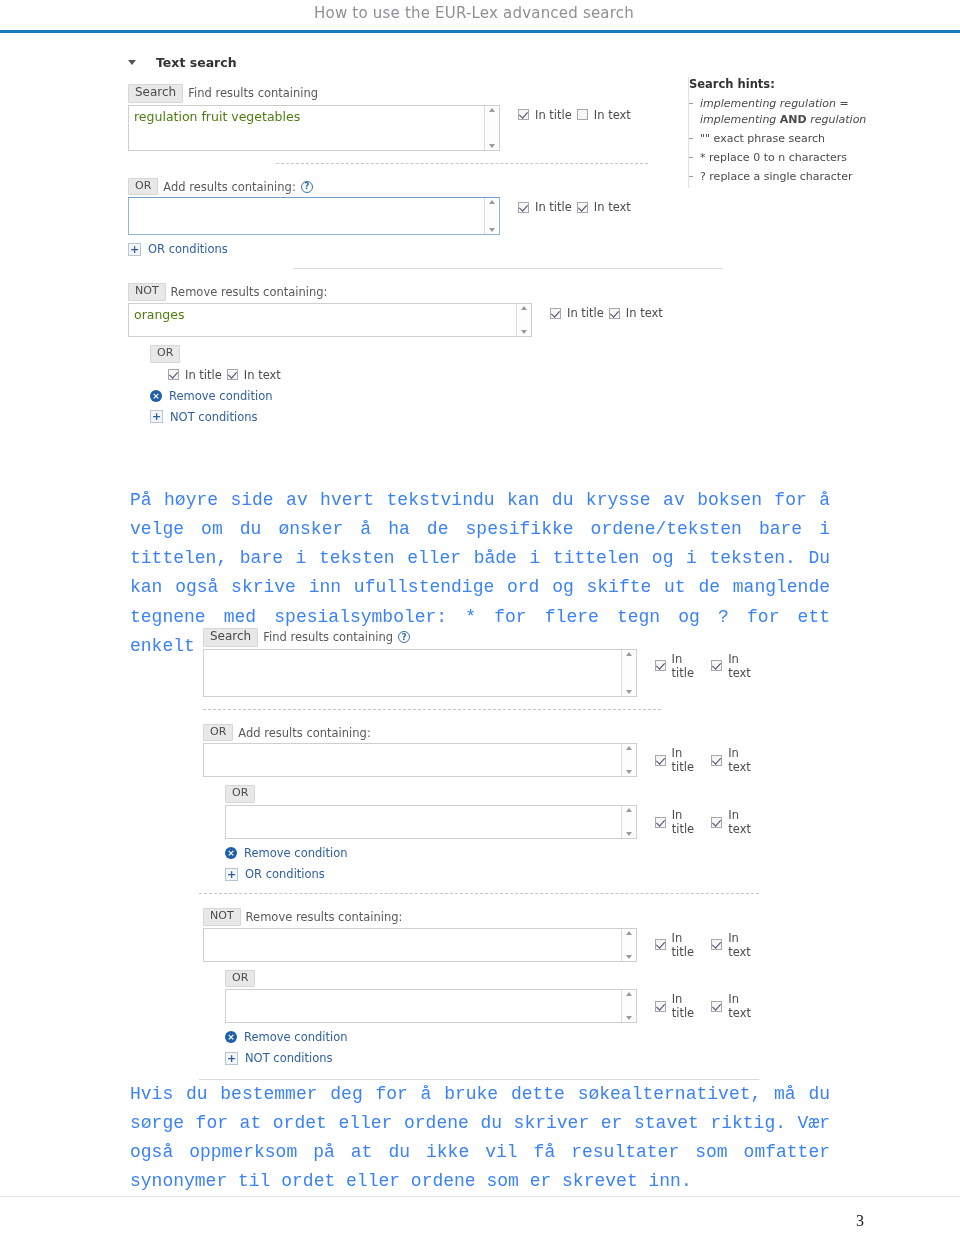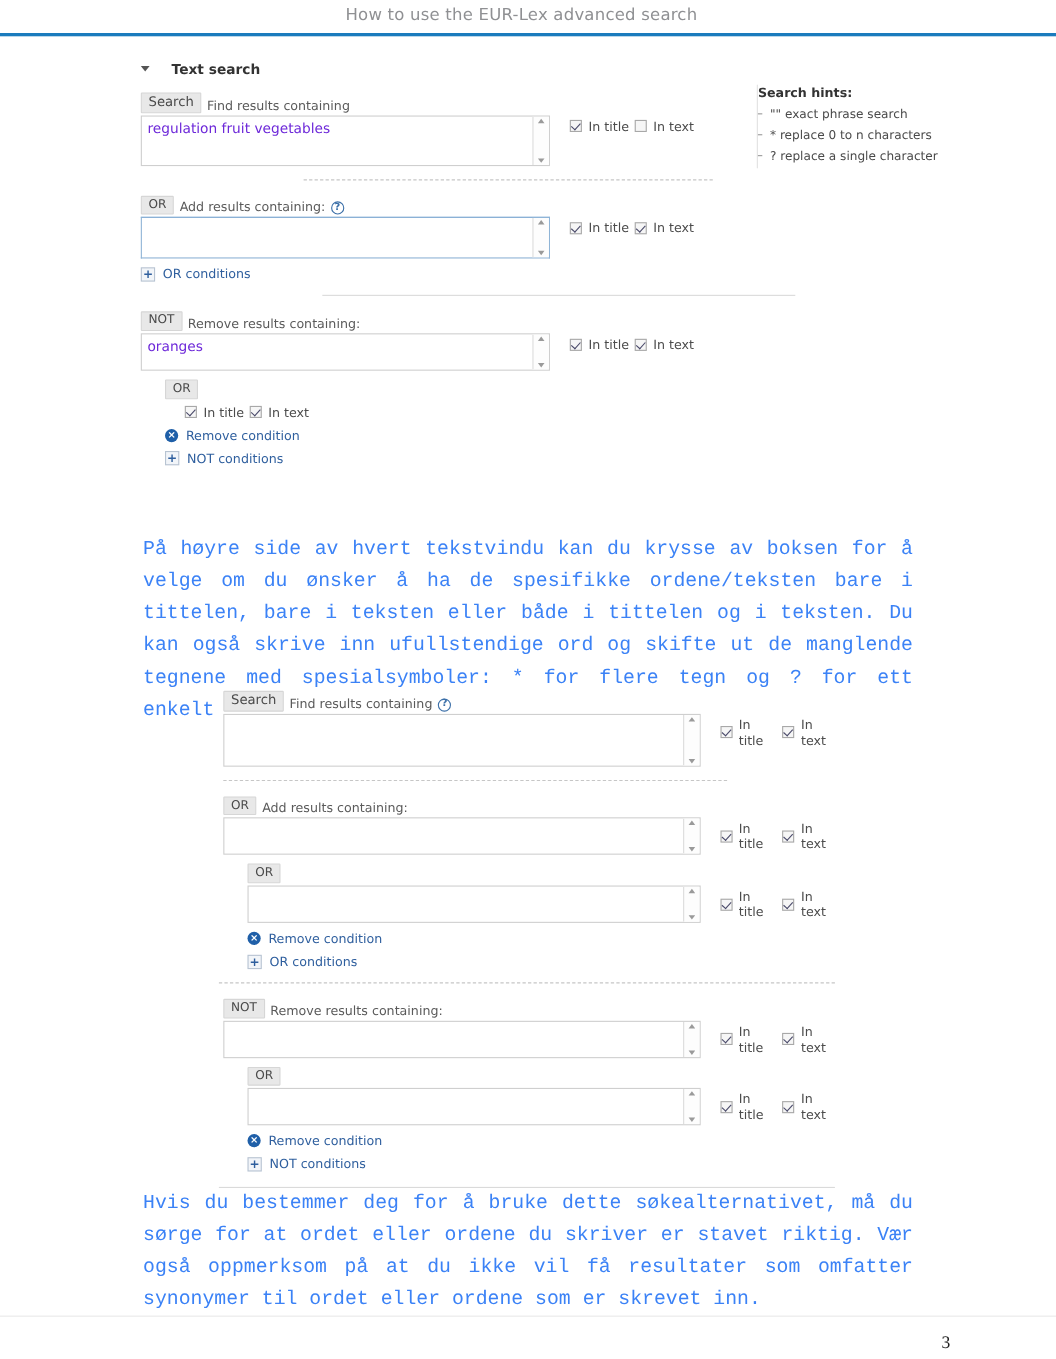--- a/index.html
+++ b/index.html
@@ -75,21 +75,21 @@
     border-top: 5px solid #555;
     display: inline-block;
   }
 
   
   .field-block { position: relative; margin-bottom: 4px; }
   .field-row { display: flex; align-items: flex-start; }
 
   .label-line {
     display: flex;
-    align-items: flex-end;
+    align-items: center;
     gap: 5px;
     margin-bottom: 2px;
   }
   .op-badge {
     display: inline-block;
     background: #e8e8e8;
     border: 1px solid #d6d6d6;
     color: #4a4a4a;
     font-size: 11px;
     padding: 1px 6px 2px 6px;
@@ -114,21 +114,21 @@
     line-height: 1;
     vertical-align: middle;
   }
 
   .textarea {
     position: relative;
     border: 1px solid #cfcfcf;
     background: #fff;
     height: 46px;
     font-size: 12.5px;
-    color: #6d28d9;
+    color: #4d7c0f;
     padding: 3px 20px 3px 5px;
     overflow: hidden;
   }
   .textarea.focused { border-color: #8fb4d6; border-top-color: #6f9fcc; }
   .textarea .val { line-height: 1.35; }
   .spin {
     position: absolute;
     right: 0; top: 0;
     width: 15px; height: 100%;
     border-left: 1px solid #dcdcdc;
@@ -363,21 +363,21 @@
   </div>
 
   <div class="sep-solid" style="width:430px;margin-left:165px"></div>
 
   <div class="field-block">
     <div class="label-line">
       <span class="op-badge">NOT</span>
       <span class="field-label">Remove results containing:</span>
     </div>
     <div class="field-row">
-      <div class="textarea" style="width:372px;height:34px">
+      <div class="textarea" style="width:404px;height:34px">
         <div class="val">oranges</div>
         <div class="spin">
           <i class="up"></i>
           <i class="dn"></i>
         </div>
       </div>
       <div class="checks">
         <label class="check">
           <span class="cbox on"></span>
           <span>In title</span>
@@ -412,20 +412,21 @@
       <div class="action">
         <span class="icon-add">+</span>
         <span>NOT conditions</span>
       </div>
     </div>
   </div>
 
   <div class="hints">
     <div class="hints-title">Search hints:</div>
     <ul>
+      <li class="it"><span>implementing regulation = implementing </span><b>AND</b><span> regulation</span></li>
       <li>"" exact phrase search</li>
       <li>* replace 0 to n characters</li>
       <li>? replace a single character</li>
     </ul>
   </div>
 </div>
 
 <p class="para para-1">På høyre side av hvert tekstvindu kan du krysse av boksen for å velge om du ønsker å ha de spesifikke ordene/teksten bare i tittelen, bare i teksten eller både i tittelen og i teksten. Du kan også skrive inn ufullstendige ord og skifte ut de manglende tegnene med spesialsymboler: * for flere tegn og ? for ett enkelt tegn.</p>
 
 <div class="shot shot-2">

